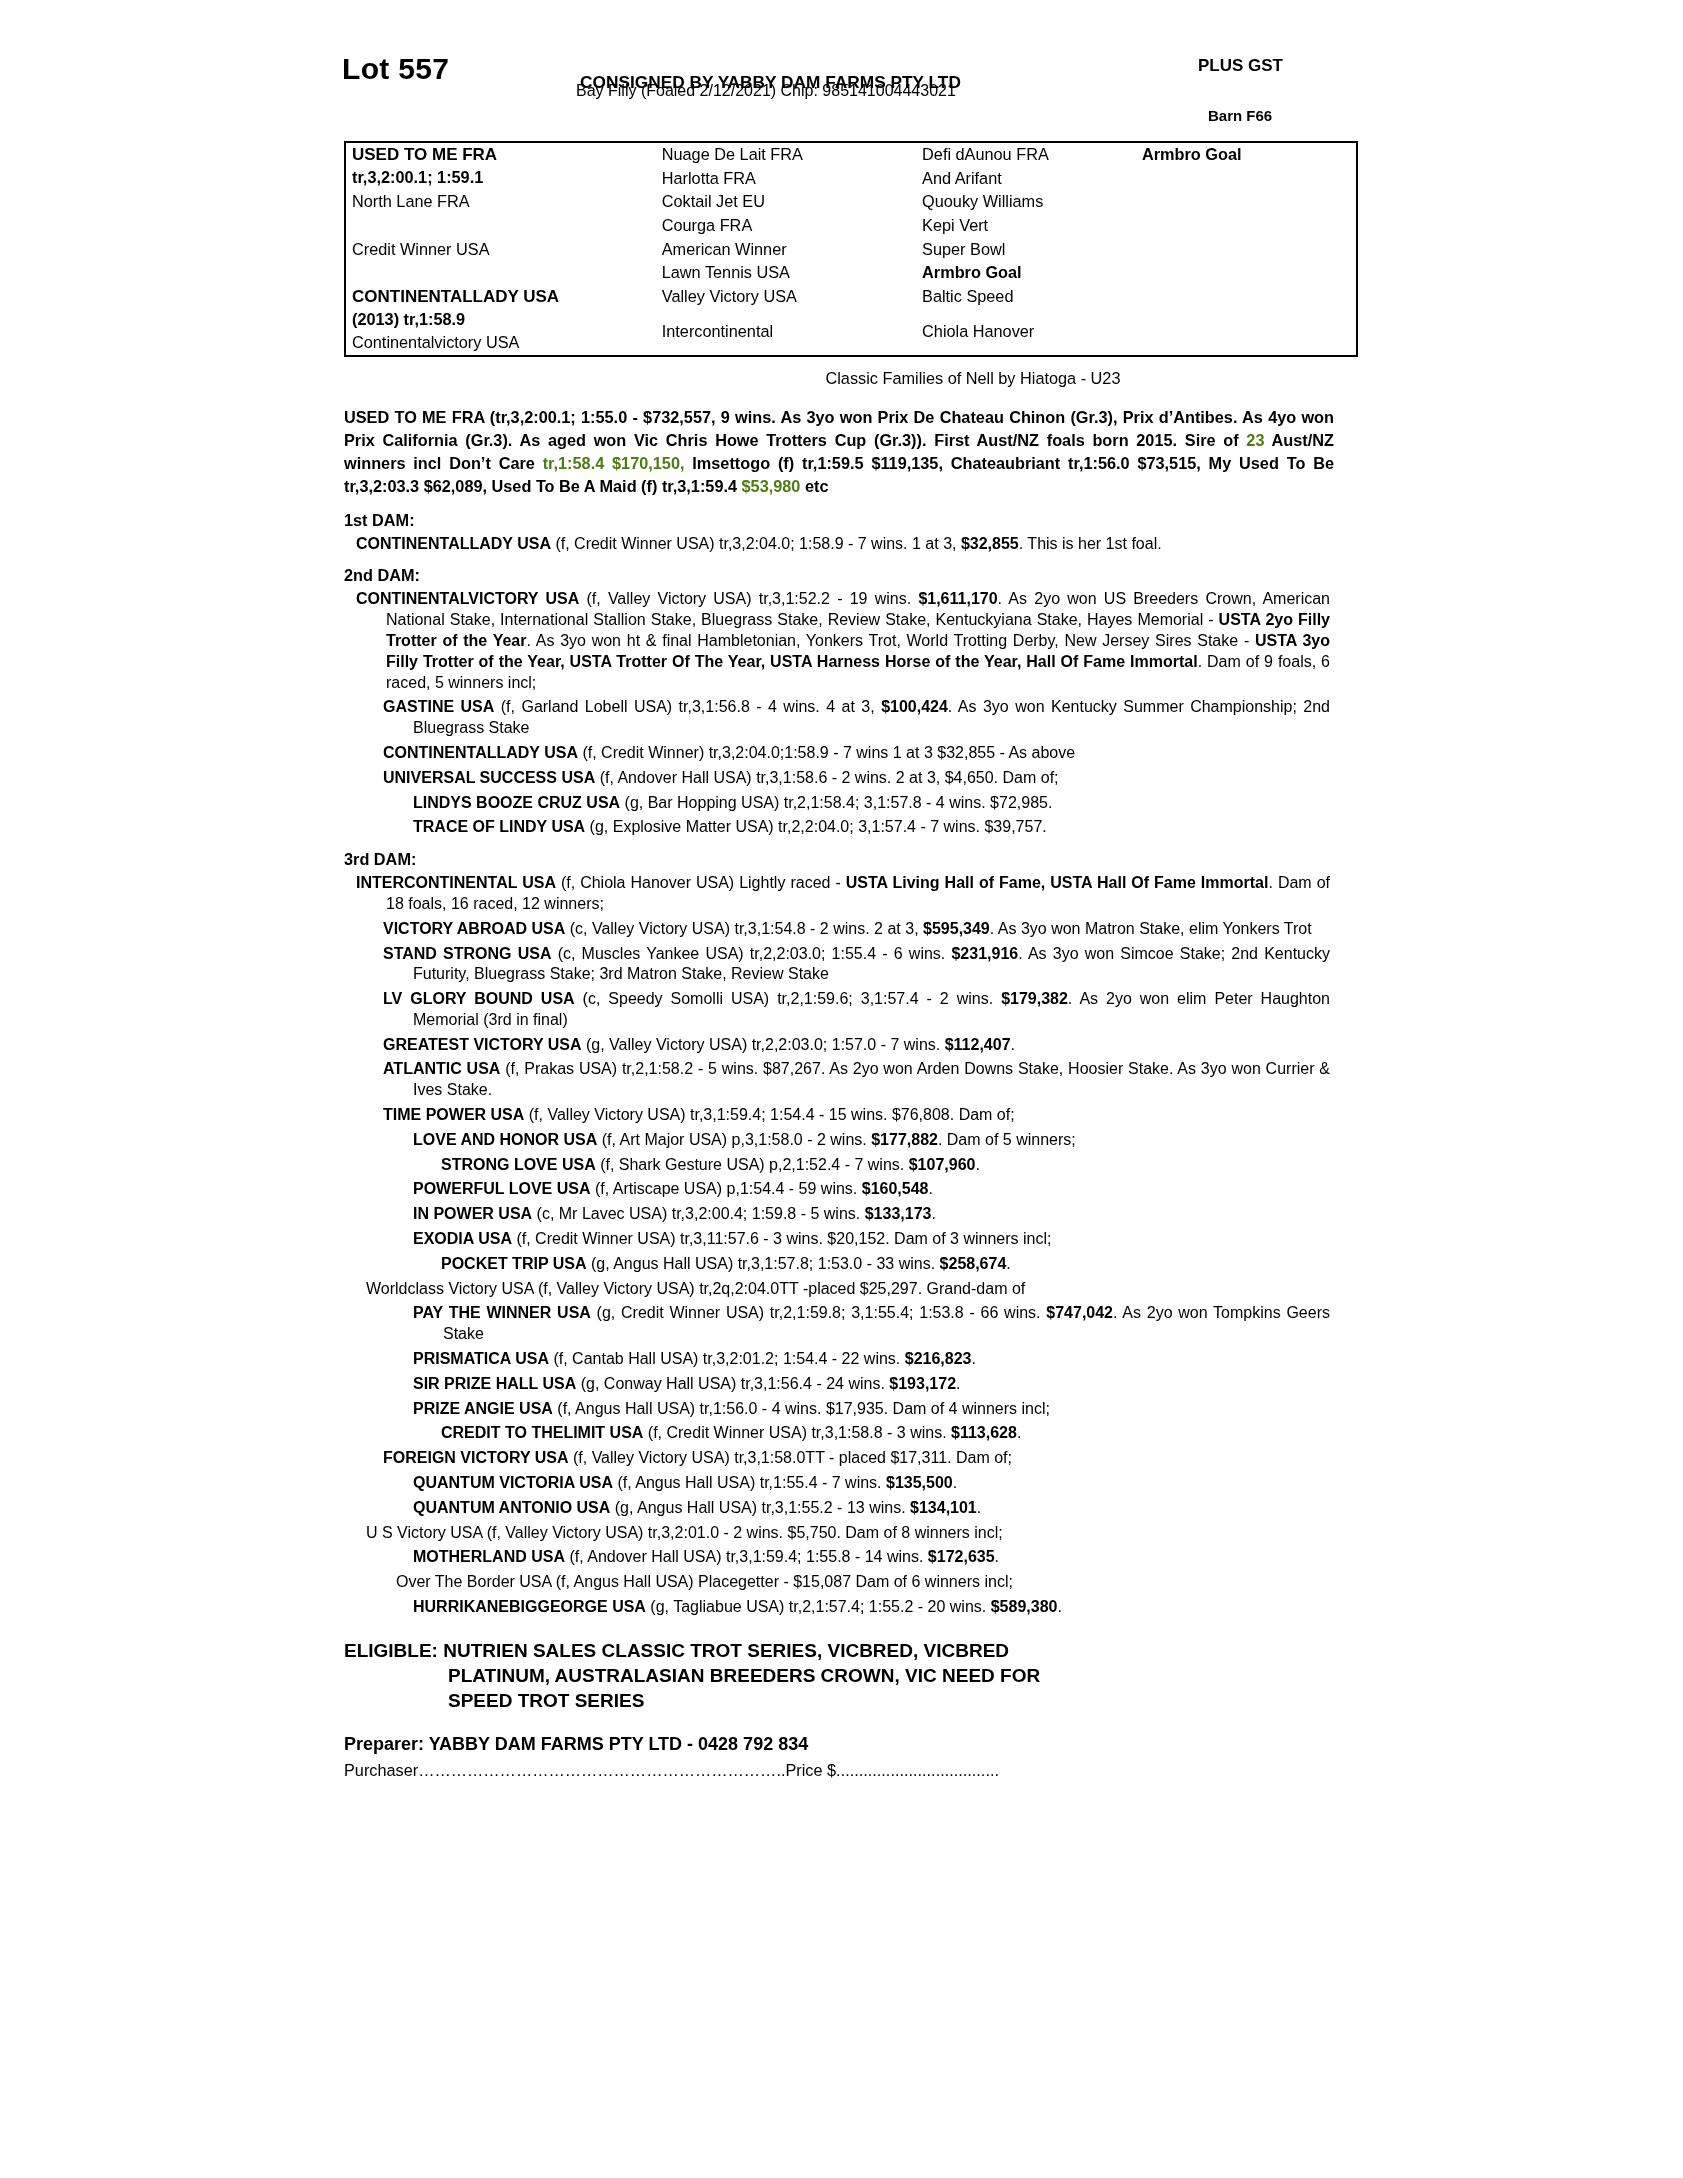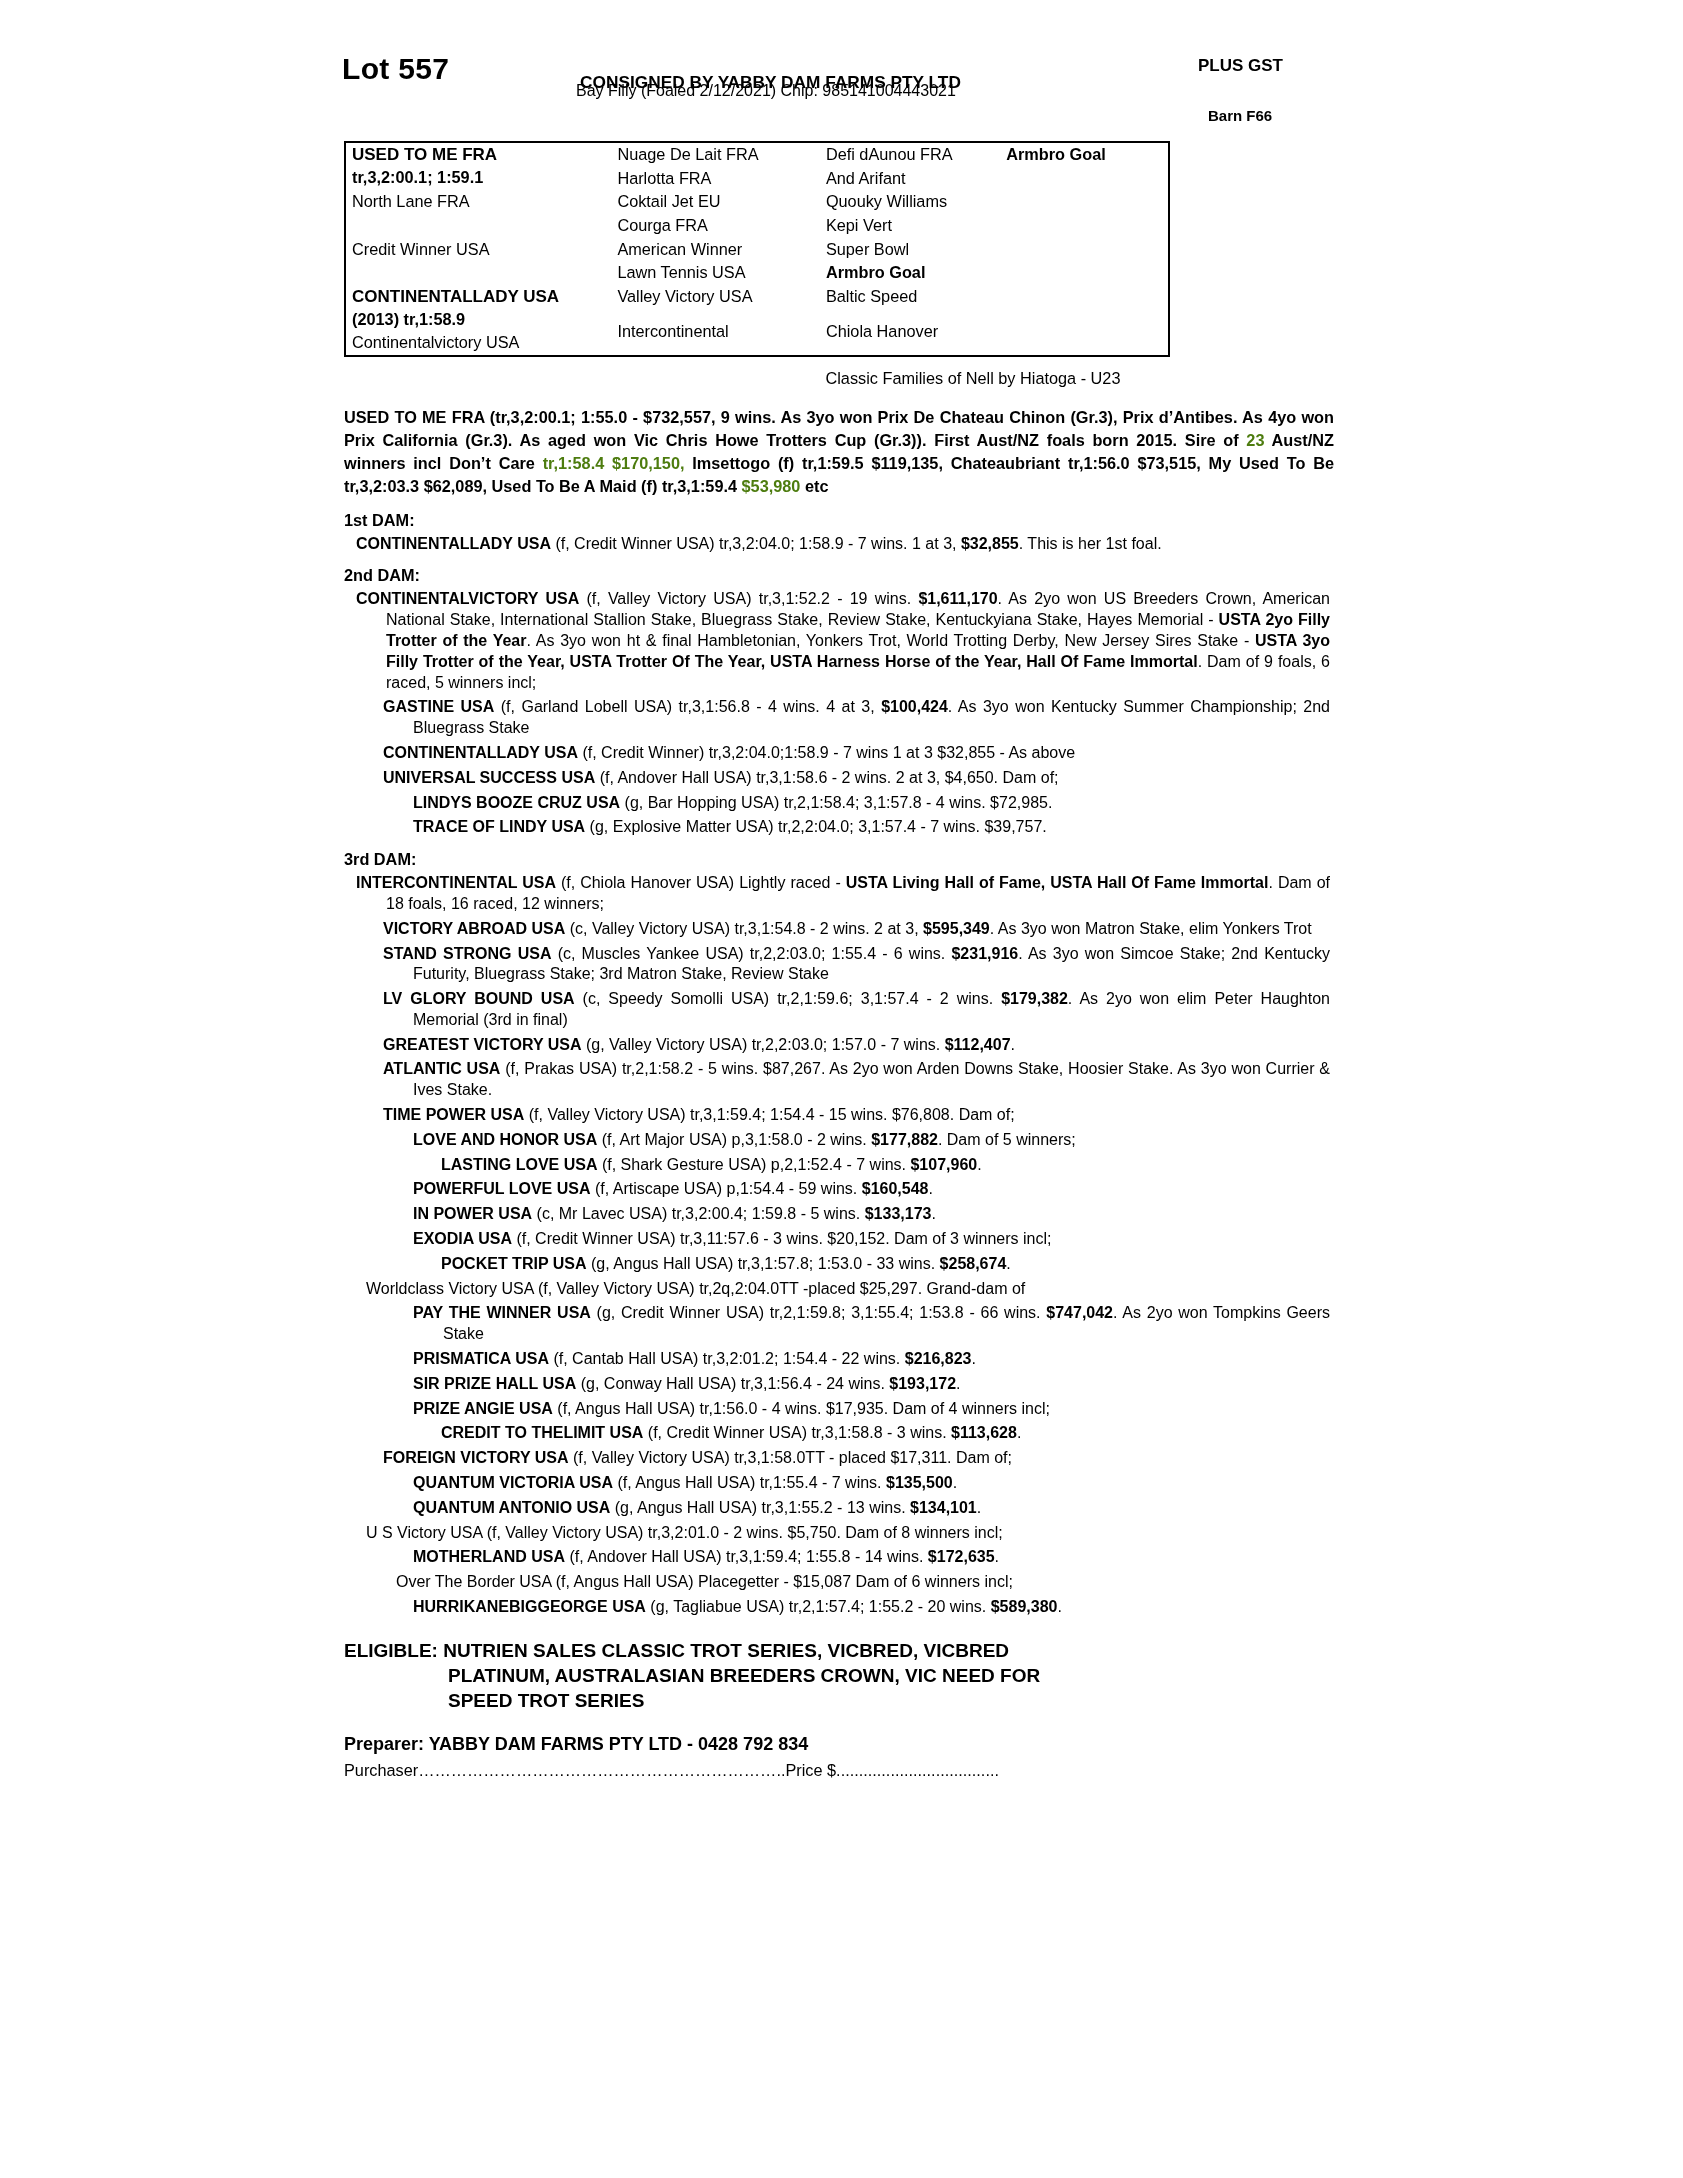--- a/index.html
+++ b/index.html
@@ -58,21 +58,21 @@
     position: absolute;
     left: 866px;
     top: 61px;
     font-size: 15px;
     font-weight: bold;
   }
   
   .ped-box {
     margin-top: 4px;
     margin-left: 2px;
-    width: 826px;
+    width: 1014px;
     border: 2px solid #000;
     box-sizing: border-box;
   }
   table.ped {
     border-collapse: collapse;
     width: 100%;
     font-size: 16.3px;
   }
   table.ped td {
     padding: 1px 4px 1px 6px;
@@ -240,21 +240,21 @@
   <div class="dam-head">3rd DAM:</div>
   <div class="body-text" id="dam3-body">
       <p class="h1"><span class="b">INTERCONTINENTAL USA</span><span> (f, Chiola Hanover USA) Lightly raced - </span><span class="b">USTA Living Hall of Fame, USTA Hall Of Fame Immortal</span><span>. Dam of 18 foals, 16 raced, 12 winners;</span></p>
       <p class="h2"><span class="b">VICTORY ABROAD USA</span><span> (c, Valley Victory USA) tr,3,1:54.8 - 2 wins. 2 at 3, </span><span class="b">$595,349</span><span>. As 3yo won Matron Stake, elim Yonkers Trot</span></p>
       <p class="h2"><span class="b">STAND STRONG USA</span><span> (c, Muscles Yankee USA) tr,2,2:03.0; 1:55.4 - 6 wins. </span><span class="b">$231,916</span><span>. As 3yo won Simcoe Stake; 2nd Kentucky Futurity, Bluegrass Stake; 3rd Matron Stake, Review Stake</span></p>
       <p class="h2"><span class="b">LV GLORY BOUND USA</span><span> (c, Speedy Somolli USA) tr,2,1:59.6; 3,1:57.4 - 2 wins. </span><span class="b">$179,382</span><span>. As 2yo won elim Peter Haughton Memorial (3rd in final)</span></p>
       <p class="h2"><span class="b">GREATEST VICTORY USA</span><span> (g, Valley Victory USA) tr,2,2:03.0; 1:57.0 - 7 wins. </span><span class="b">$112,407</span><span>.</span></p>
       <p class="h2"><span class="b">ATLANTIC USA</span><span> (f, Prakas USA) tr,2,1:58.2 - 5 wins. $87,267. As 2yo won Arden Downs Stake, Hoosier Stake. As 3yo won Currier &amp; Ives Stake.</span></p>
       <p class="h2"><span class="b">TIME POWER USA</span><span> (f, Valley Victory USA) tr,3,1:59.4; 1:54.4 - 15 wins. $76,808. Dam of;</span></p>
       <p class="h3"><span class="b">LOVE AND HONOR USA</span><span> (f, Art Major USA) p,3,1:58.0 - 2 wins. </span><span class="b">$177,882</span><span>. Dam of 5 winners;</span></p>
-      <p class="h4"><span class="b">LASTING LOVE USA</span><span> (f, Shark Gesture USA) p,2,1:52.4 - 7 wins. </span><span class="b">$107,960</span><span>.</span></p>
+      <p class="h4"><span class="b">STRONG LOVE USA</span><span> (f, Shark Gesture USA) p,2,1:52.4 - 7 wins. </span><span class="b">$107,960</span><span>.</span></p>
       <p class="h3"><span class="b">POWERFUL LOVE USA</span><span> (f, Artiscape USA) p,1:54.4 - 59 wins. </span><span class="b">$160,548</span><span>.</span></p>
       <p class="h3"><span class="b">IN POWER USA</span><span> (c, Mr Lavec USA) tr,3,2:00.4; 1:59.8 - 5 wins. </span><span class="b">$133,173</span><span>.</span></p>
       <p class="h3"><span class="b">EXODIA USA</span><span> (f, Credit Winner USA) tr,3,11:57.6 - 3 wins. $20,152. Dam of 3 winners incl;</span></p>
       <p class="h4"><span class="b">POCKET TRIP USA</span><span> (g, Angus Hall USA) tr,3,1:57.8; 1:53.0 - 33 wins. </span><span class="b">$258,674</span><span>.</span></p>
       <p class="flat1"><span>Worldclass Victory USA (f, Valley Victory USA) tr,2q,2:04.0TT -placed $25,297. Grand-dam of</span></p>
       <p class="h3"><span class="b">PAY THE WINNER USA</span><span> (g, Credit Winner USA) tr,2,1:59.8; 3,1:55.4; 1:53.8 - 66 wins. </span><span class="b">$747,042</span><span>. As 2yo won Tompkins Geers Stake</span></p>
       <p class="h3"><span class="b">PRISMATICA USA</span><span> (f, Cantab Hall USA) tr,3,2:01.2; 1:54.4 - 22 wins. </span><span class="b">$216,823</span><span>.</span></p>
       <p class="h3"><span class="b">SIR PRIZE HALL USA</span><span> (g, Conway Hall USA) tr,3,1:56.4 - 24 wins. </span><span class="b">$193,172</span><span>.</span></p>
       <p class="h3"><span class="b">PRIZE ANGIE USA</span><span> (f, Angus Hall USA) tr,1:56.0 - 4 wins. $17,935. Dam of 4 winners incl;</span></p>
       <p class="h4"><span class="b">CREDIT TO THELIMIT USA</span><span> (f, Credit Winner USA) tr,3,1:58.8 - 3 wins. </span><span class="b">$113,628</span><span>.</span></p>

